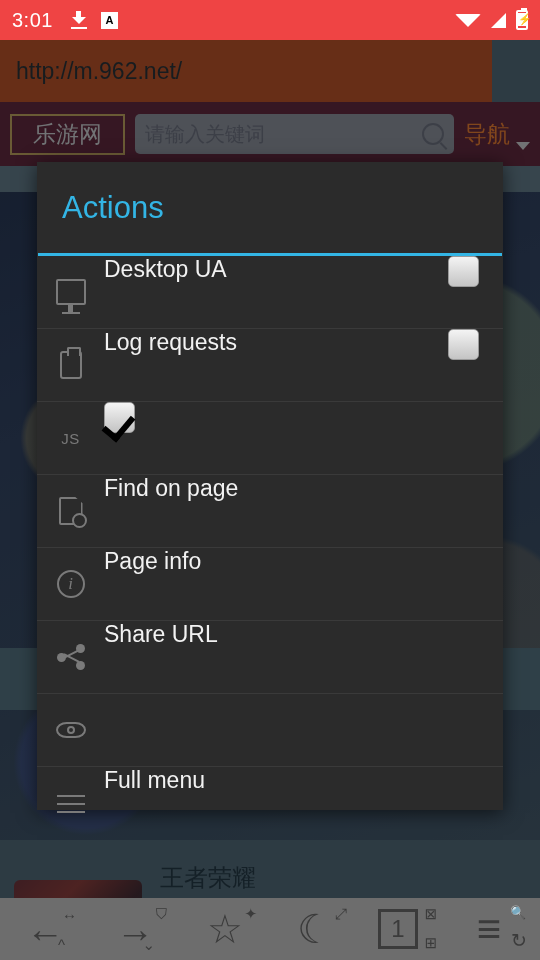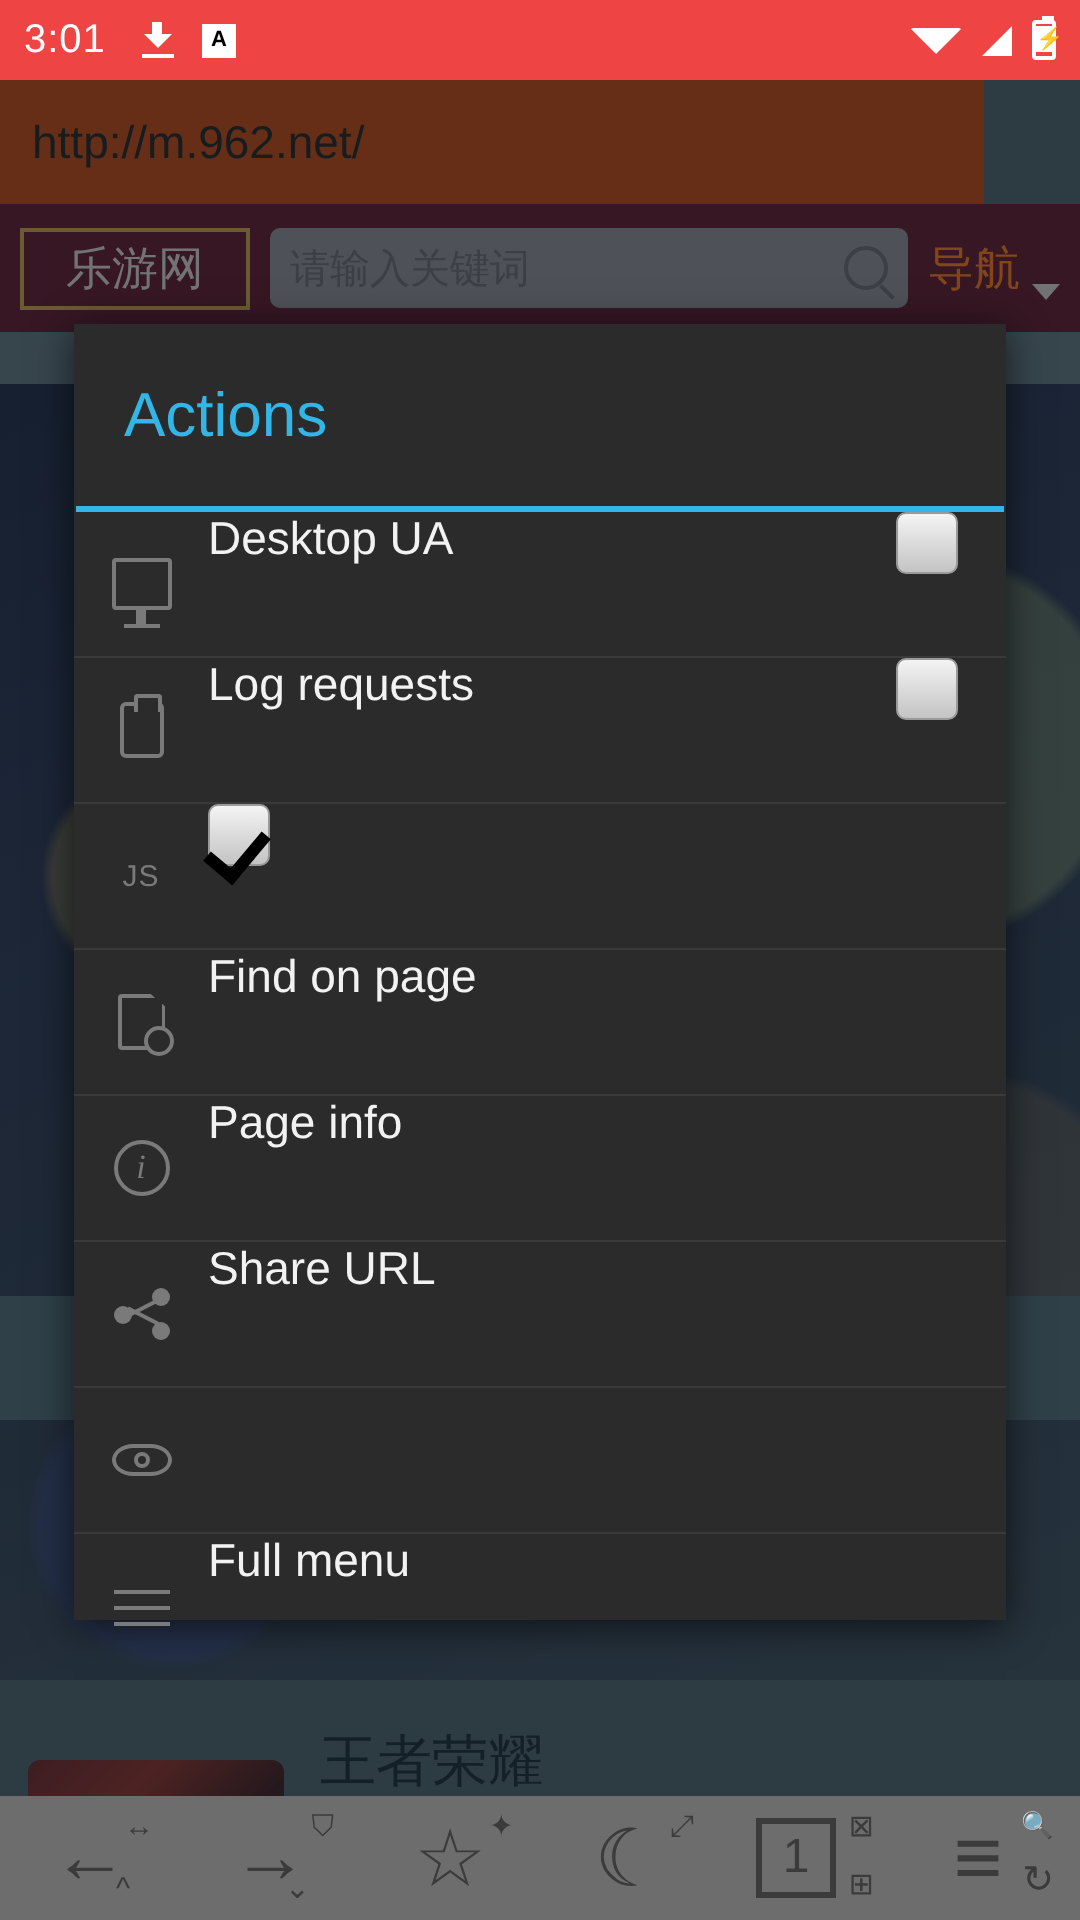--- a/index.html
+++ b/index.html
@@ -77,21 +77,21 @@
       radial-gradient(circle at 22% 72%, rgba(200,190,120,0.30) 0 10%, rgba(0,0,0,0) 11%),
       radial-gradient(circle at 16% 88%, rgba(60,70,150,0.45) 0 9%, rgba(0,0,0,0) 10%),
       radial-gradient(circle at 86% 28%, rgba(180,200,120,0.35) 0 14%, rgba(0,0,0,0) 15%),
       radial-gradient(circle at 90% 66%, rgba(150,120,80,0.30) 0 12%, rgba(0,0,0,0) 13%),
       linear-gradient(160deg,#1c2440 0%, #26304e 30%, #2d3a50 60%, #3c4a58 100%);
   }
   .banner-strip {
     position:absolute; left:0; top:648px; width:540px; height:62px; background:#4e6671;
   }
   .game-title {
-    position:absolute; left:160px; top:862px; font-size:28px; color:#16242c; z-index:1;
+    position:absolute; left:160px; top:862px; font-size:24px; color:#16242c; z-index:1;
   }
   .game-thumb {
     position:absolute; left:14px; top:880px; width:128px; height:68px; border-radius:6px;
     background:linear-gradient(135deg,#6b1f22 0%, #8d2a22 35%, #3a1418 70%, #20282f 100%);
     z-index:1;
   }
   .game-thumb-txt { position:absolute; left:10px; top:18px; color:#e8cfa0; font-size:24px;
                     font-style:italic; font-weight:bold; }
 
   .scrim { position:absolute; inset:0; background:rgba(20,28,34,0.52); z-index:2; }

